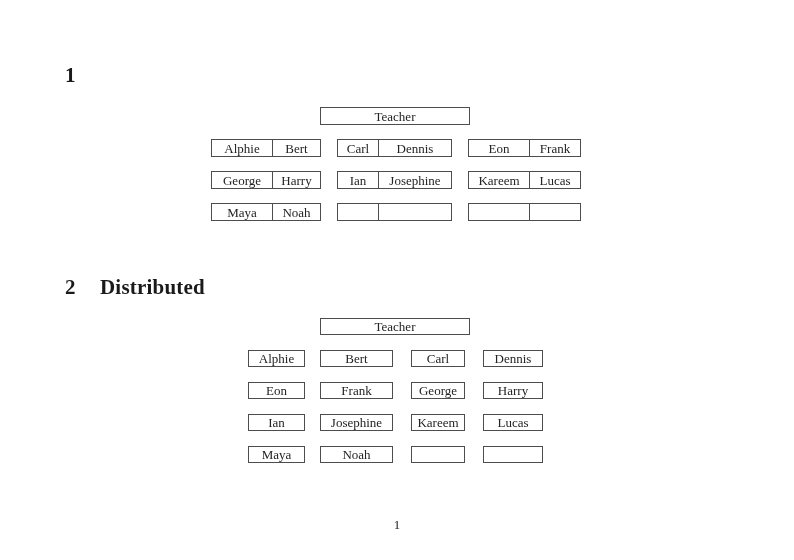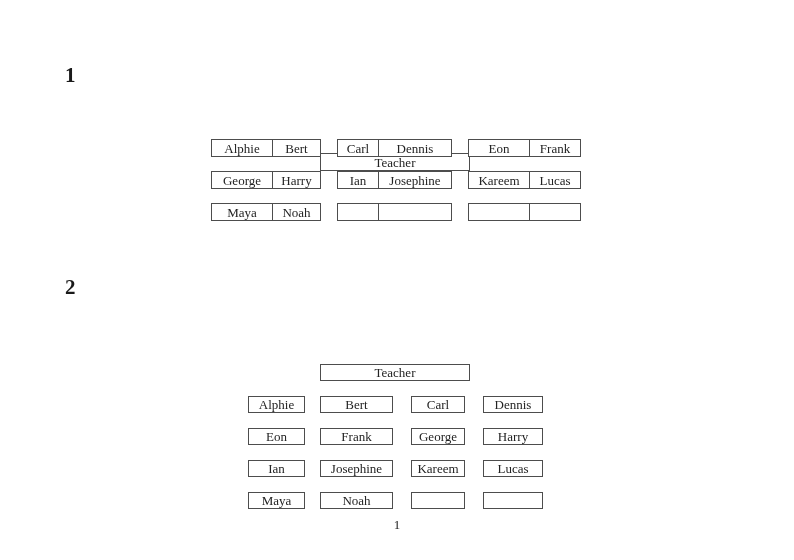--- a/index.html
+++ b/index.html
@@ -25,21 +25,20 @@
   .box {
     position: absolute;
     border: 1px solid #4d4d4d;
     box-sizing: border-box;
     display: flex;
     align-items: center;
     justify-content: center;
     font-size: 13px;
     line-height: 1;
     background: #ffffff;
-    margin-top: 46px;
   }
   .desk {
     position: absolute;
     border: 1px solid #4d4d4d;
     box-sizing: border-box;
     display: flex;
     background: #ffffff;
   }
   .seat {
     display: flex;
@@ -108,20 +107,21 @@
     <div class="seat seat-l" style="width:41px"></div>
     <div class="seat"></div>
   </div>
   <div class="desk" style="left:468px;top:203px;width:113px;height:18px">
     <div class="seat seat-l" style="width:61px"></div>
     <div class="seat"></div>
   </div>
 
   <div class="section-heading" style="top:275px">
     <span class="sec-num">2</span>
+    <span class="sec-title">Distributed</span>
   </div>
 
   <div class="box" style="left:320px;top:318px;width:150px;height:17px">Teacher</div>
 
   <div class="box" style="left:248px;top:350px;width:57px;height:17px">Alphie</div>
   <div class="box" style="left:320px;top:350px;width:73px;height:17px">Bert</div>
   <div class="box" style="left:411px;top:350px;width:54px;height:17px">Carl</div>
   <div class="box" style="left:483px;top:350px;width:60px;height:17px">Dennis</div>
 
   <div class="box" style="left:248px;top:382px;width:57px;height:17px">Eon</div>

